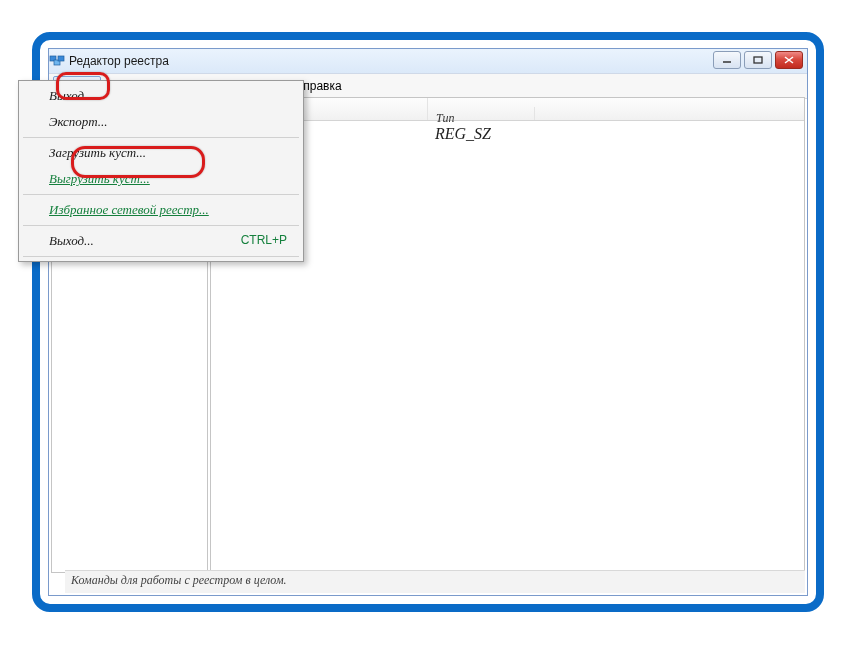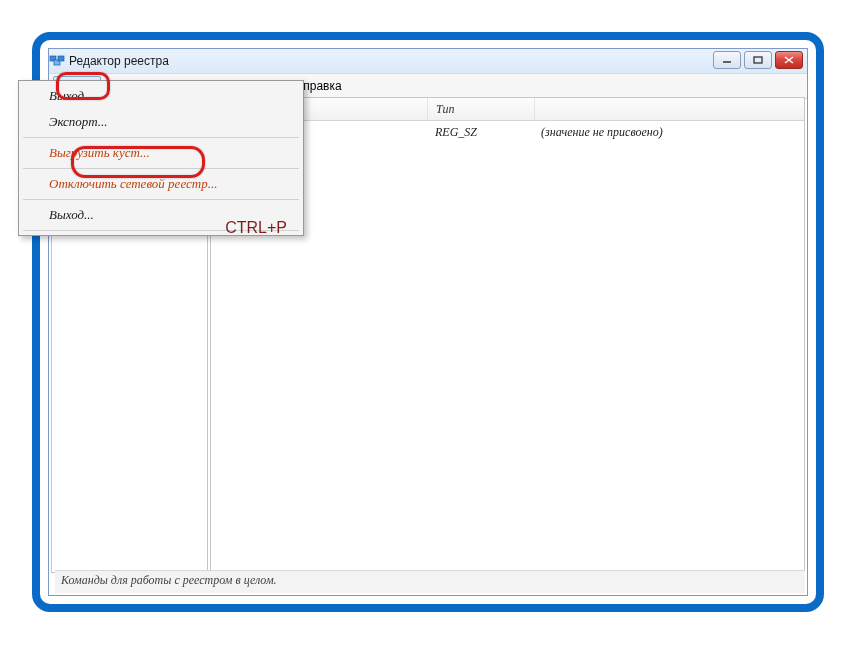--- a/index.html
+++ b/index.html
@@ -128,40 +128,40 @@
   }
   .col {
     padding: 4px 8px;
     color: #333;
     border-right: 1px solid #e4e4e4;
     font-style: italic;
     font-family: Georgia, serif;
     font-size: 12px;
   }
   .col.name { width: 200px; }
-  .col.type { width: 90px; }
+  .col.type { width: 90px; margin-top: 9px; }
   .col.value { flex:1; border-right:none; }
   .list-row {
     display: flex;
     padding: 0;
   }
   .cell {
     padding: 4px 8px;
     color: #222;
     font-style: italic;
     font-family: Georgia, serif;
-    font-size: 12px;
+    font-size: 16px;
   }
   .cell.name { width: 200px; }
   .cell.type { width: 90px; }
   .cell.value { flex:1; }
   
   .statusbar {
     position: absolute;
-    left: 6px;
+    left: 16px;
     right: 2px;
     bottom: 2px;
     height: 18px;
     background: #f3f3f3;
     border-top: 1px solid #d8d8d8;
     padding: 2px 6px;
     color: #444;
     font-style: italic;
     font-family: Georgia, serif;
     font-size: 12px;
@@ -179,29 +179,29 @@
     z-index: 100;
   }
   .dd-item {
     padding: 5px 10px 5px 28px;
     color: #1a1a1a;
     font-style: italic;
     font-family: Georgia, serif;
     font-size: 13px;
     position: relative;
   }
-  .dd-item.disabled { color: #c2410c; }
+  .dd-item.disabled { color: #15803d; text-decoration: underline; }
   .dd-item .shortcut {
     position: absolute;
     right: 14px;
-    top: 17px;
+    top: 5px;
     font-style: normal;
     font-family: "Segoe UI", sans-serif;
-    font-size: 16px;
-    color: #7f1d1d;
+    font-size: 12px;
+    color: #15803d;
   }
   .dd-sep {
     height: 1px;
     background: #d0d0d0;
     margin: 2px 2px;
   }
   
   .ring {
     position: absolute;
     border: 3px solid #d91c1c;
@@ -259,36 +259,36 @@
     <div class="content">
       <div class="tree-panel"></div>
       <div class="list-panel">
         <div class="list-header">
           <div class="col name">Имя</div>
           <div class="col type">Тип</div>
         </div>
         <div class="list-row">
           <div class="cell name">нию)</div>
           <div class="cell type">REG_SZ</div>
-          <div class="cell value">(значение не присвоено)</div>
         </div>
       </div>
     </div>
 
     <div class="statusbar">Команды для работы с реестром в целом.</div>
   </div>
 </div>
 
 <div class="dropdown">
   <div class="dd-item">Выход...</div>
   <div class="dd-item">Экспорт...</div>
   <div class="dd-sep"></div>
+  <div class="dd-item">Загрузить куст...</div>
   <div class="dd-item disabled">Выгрузить куст...</div>
   <div class="dd-sep"></div>
-  <div class="dd-item disabled">Отключить сетевой реестр...</div>
+  <div class="dd-item disabled">Избранное сетевой реестр...</div>
   <div class="dd-sep"></div>
   <div class="dd-item">
     <span>Выход...</span>
     <span class="shortcut">CTRL+P</span>
   </div>
   <div class="dd-sep"></div>
 </div>
 
 <div class="ring file"></div>
 <div class="ring load"></div>

